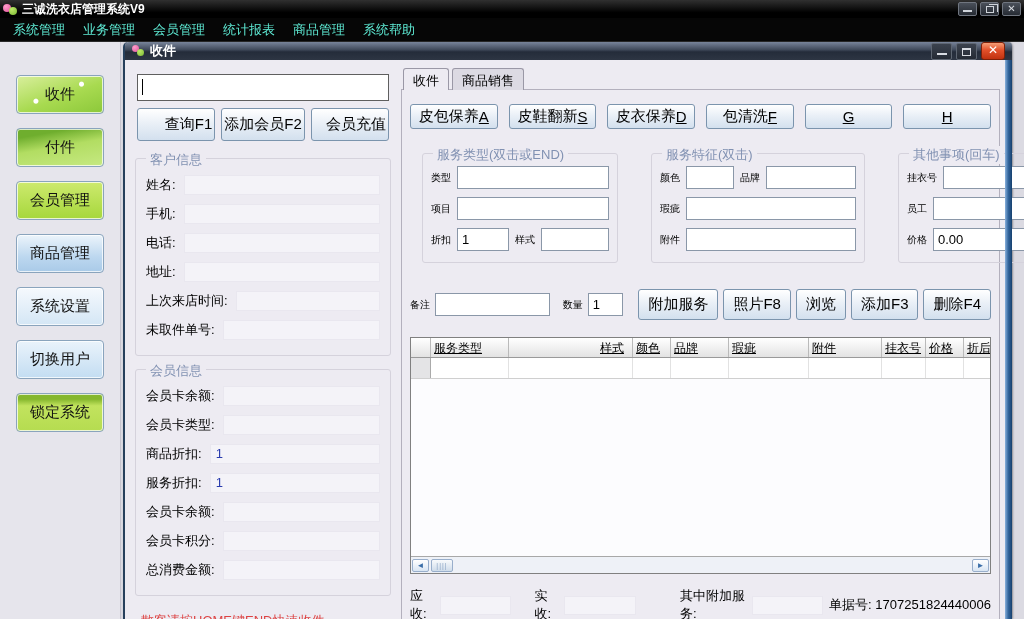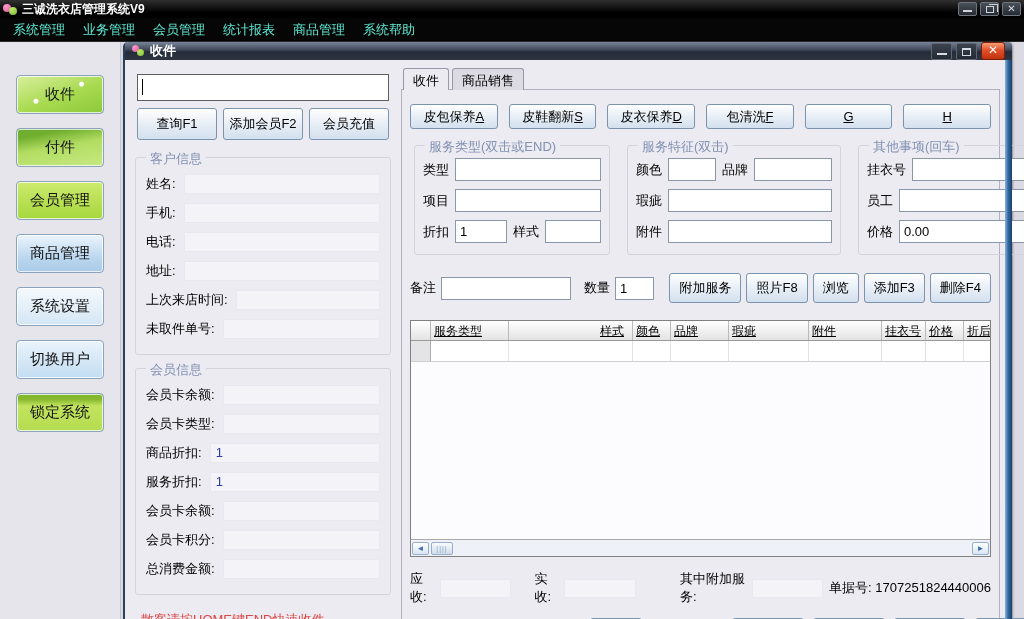--- a/index.html
+++ b/index.html
@@ -49,42 +49,42 @@
   .rwb .g-min { position:absolute; left:5px; bottom:4px; width:10px; height:2px; background:#d8dce2; }
   .rwb .g-max { position:absolute; left:5px; top:4px; width:9px; height:8px; border:1px solid #d8dce2; border-top-width:2px; }
   .rwb-close { width:24px; height:18px; background:linear-gradient(#f59d75,#e2502a 45%,#c03210); border:1px solid #7e2008; border-radius:3px; color:#fff; font-weight:bold; font-size:12px; line-height:15px; text-align:center; }
   .rw-body { flex:1; background:#edebf2; display:flex; padding:2px 12px 0 10px; position:relative; }
   .win-right-edge { position:absolute; right:0; top:0; bottom:0; width:7px; background:linear-gradient(90deg,#8ab2dd,#35689f 45%,#16406e); }
   
   .left-panel { width:256px; display:flex; flex-direction:column; }
   .search-box { height:27px; border:1px solid #5f5f5f; background:#fff; margin:12px 2px 7px 2px; padding:4px 4px; }
   .caret { display:inline-block; width:1px; height:16px; background:#000; vertical-align:middle; }
   .action-row { display:flex; gap:6px; margin:0 2px 10px 2px; }
-  .btn { background:linear-gradient(#ffffff,#eaf0f7 45%,#d3e0ee); border:1px solid #7b94ad; border-radius:3px; font-size:13px; text-align:center; padding:5px 6px; white-space:nowrap; cursor:default; }
+  .btn { background:linear-gradient(#ffffff,#eaf0f7 45%,#d3e0ee); border:1px solid #7b94ad; border-radius:3px; font-size:15px; text-align:right; padding:5px 6px; white-space:nowrap; cursor:default; }
   .action-row .btn { flex:1; padding:6px 2px; }
   .groupbox { border:1px solid #d5d2dc; border-radius:3px; position:relative; margin:7px 0 6px 0; padding:12px 10px 6px 10px; }
   .groupbox-title { position:absolute; top:-8px; left:10px; background:#edebf2; padding:0 4px; color:#8191b2; font-size:13px; }
   .field-row { display:flex; align-items:center; margin:4px 0 9px 0; }
   .field-label { font-size:13px; white-space:nowrap; margin-right:8px; }
   .field-value { flex:1; height:20px; background:#f4f3f8; border:1px solid #e9e7ef; color:#2a3cae; font-size:13px; padding:1px 5px; }
   .hint { color:#dd4343; font-size:13px; margin:10px 4px 0 6px; white-space:nowrap; }
   
   .right-panel { flex:1; display:flex; flex-direction:column; margin-left:10px; min-width:0; }
   .tabs { display:flex; height:22px; margin-top:6px; padding-left:2px; }
   .tab { padding:3px 9px; font-size:13px; border:1px solid #9a98a6; border-bottom:none; border-radius:3px 3px 0 0; background:#dcdae3; margin-right:3px; position:relative; cursor:default; }
   .tab.active { background:#edebf2; z-index:2; }
   .tab-content { flex:1; border:1px solid #b3b0bd; margin-top:-1px; padding:14px 8px 0 8px; display:flex; flex-direction:column; background:#edebf2; min-width:0; }
   .svc-row { display:flex; gap:11px; margin-bottom:12px; }
   .svc-btn { flex:1; height:25px; display:flex; align-items:center; justify-content:center; }
   .svc-key { text-decoration:underline; }
   .groups-row { display:flex; gap:9px; }
-  .groups-row .groupbox { margin:4px; padding:12px 8px 16px 8px; height:110px; }
+  .groups-row .groupbox { margin:12px; padding:12px 8px 16px 8px; height:110px; }
   .g-type { width:196px; } .g-feat { width:214px; } .g-other { flex:1; }
   .mini-row { display:flex; align-items:center; margin-bottom:8px; gap:6px; }
-  .mini-label { font-size:13px; white-space:nowrap; }
+  .mini-label { font-size:10px; white-space:nowrap; }
   .inp { background:#fff; border:1px solid #8a97a8; height:23px; font-size:13px; padding:1px 4px; font-family:inherit; min-width:0; }
   .combo { flex:1; display:flex; height:23px; border:1px solid #8a97a8; background:#fff; }
   .combo .cv { flex:1; }
   .combo-btn { width:18px; background:linear-gradient(#d7e9fb,#8fbae9 60%,#7aa9de); border-left:1px solid #5a85b8; color:#1c3c6e; font-size:8px; line-height:21px; text-align:center; }
   .remark-row { display:flex; align-items:center; gap:5px; margin:14px 0 0 0; }
   .remark-row .btn { padding:5px 9px; }
   .grid { height:237px; border:1px solid #808080; display:flex; flex-direction:column; background:#fbfbfd; margin-top:17px; }
   .grid-header { display:flex; height:20px; background:linear-gradient(#ffffff,#e3e3e3); border-bottom:1px solid #9a9a9a; }
   .gh-cell { border-right:1px solid #bababa; font-size:12px; padding:2px 3px; overflow:hidden; white-space:nowrap; text-decoration:underline; }
   .grid-row { display:flex; height:21px; border-bottom:1px solid #cfcfcf; background:#fff; }

